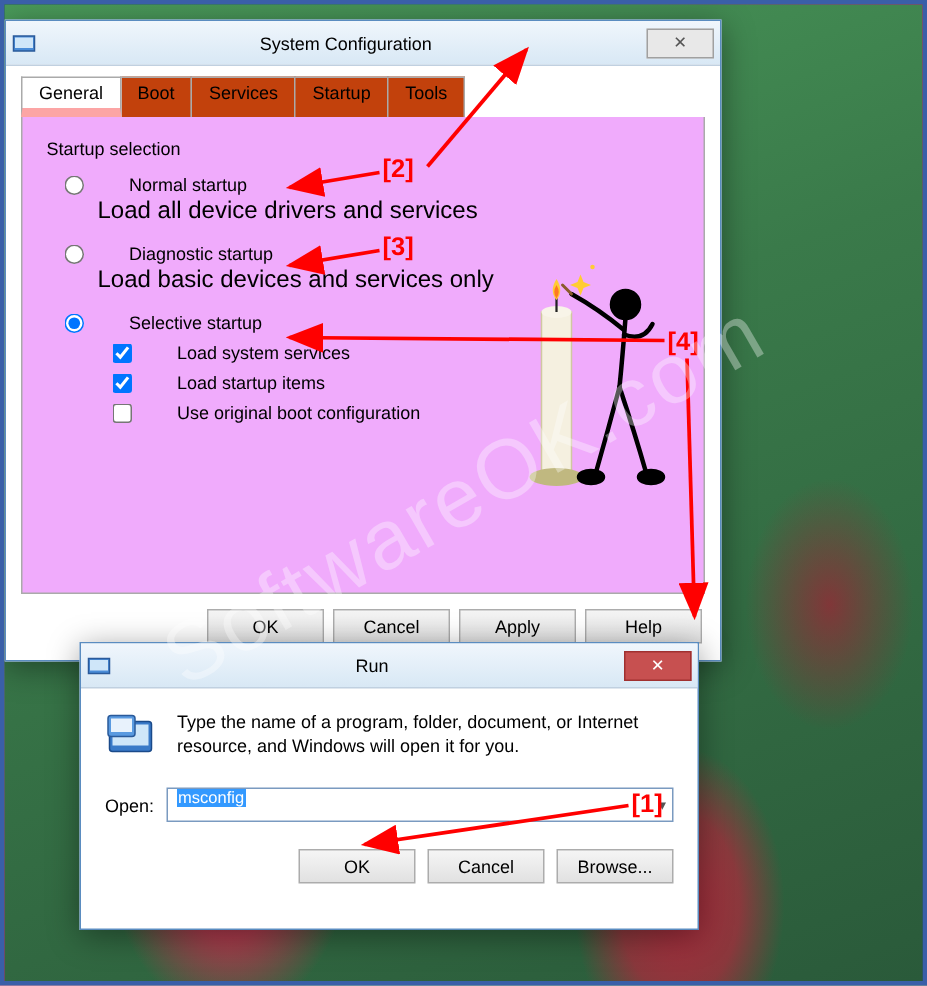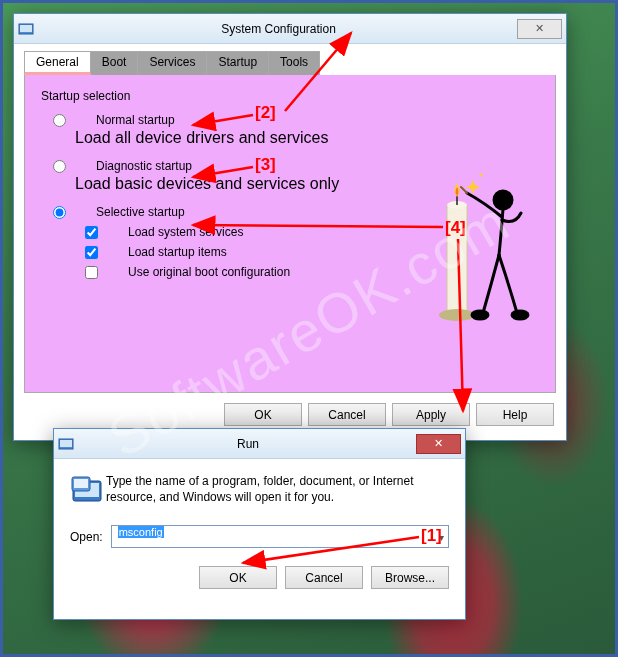--- a/index.html
+++ b/index.html
@@ -72,40 +72,40 @@
   font-size: 11px;
   color: #555;
   cursor: pointer;
 }
 .titlebar .close.red {
   background: #c75050;
   color: #fff;
   border-color: #a03030;
 }
 
-#sysconfig { left: 10px; top: 10px; width: 554px; height: 428px; }
+#sysconfig { left: 0; top: 10px; width: 478px; height: 428px; }
 #sysconfig .body { padding: 6px 10px 10px 10px; }
 .tabs {
   display: flex;
   border-bottom: 1px solid #aaa;
   position: relative;
   top: 1px;
 }
 .tab {
   padding: 3px 11px;
   border: 1px solid #aaa;
   border-bottom: none;
-  background: #a3a3a3;
+  background: #c2410c;
   margin-right: -1px;
   cursor: pointer;
   font-size: 12px;
 }
 .tab.active {
   background: #fff;
-  border-bottom: 3px solid #fca5a5;
+  border-bottom: 6px solid #fca5a5;
   position: relative;
   z-index: 2;
 }
 .tabpanel {
   border: 1px solid #aaa;
   border-top: none;
   padding: 14px 16px 20px 16px;
   height: 318px;
   background: #f0abfc;
   position: relative;
@@ -137,21 +137,21 @@
   height: 23px;
   border: 1px solid #acacac;
   background: linear-gradient(#f5f5f5,#e1e1e1);
   font-size: 12px;
   cursor: pointer;
   padding: 0 12px;
 }
 
 #rundlg { left: 50px; top: 425px; width: 413px; height: 192px; }
 #rundlg .body { padding: 14px 16px 12px 16px; }
-.run-desc-row { display: flex; margin-bottom: 16px; }
+.run-desc-row { display: flex; gap: 12px; margin-bottom: 16px; }
 .run-icon {
   width: 36px; height: 36px;
   flex-shrink: 0;
 }
 .run-desc { font-size: 12px; line-height: 1.35; }
 .open-row { display: flex; align-items: center; gap: 8px; margin-bottom: 18px; }
 .open-label { font-size: 12px; }
 .open-input {
   flex: 1;
   height: 23px;

